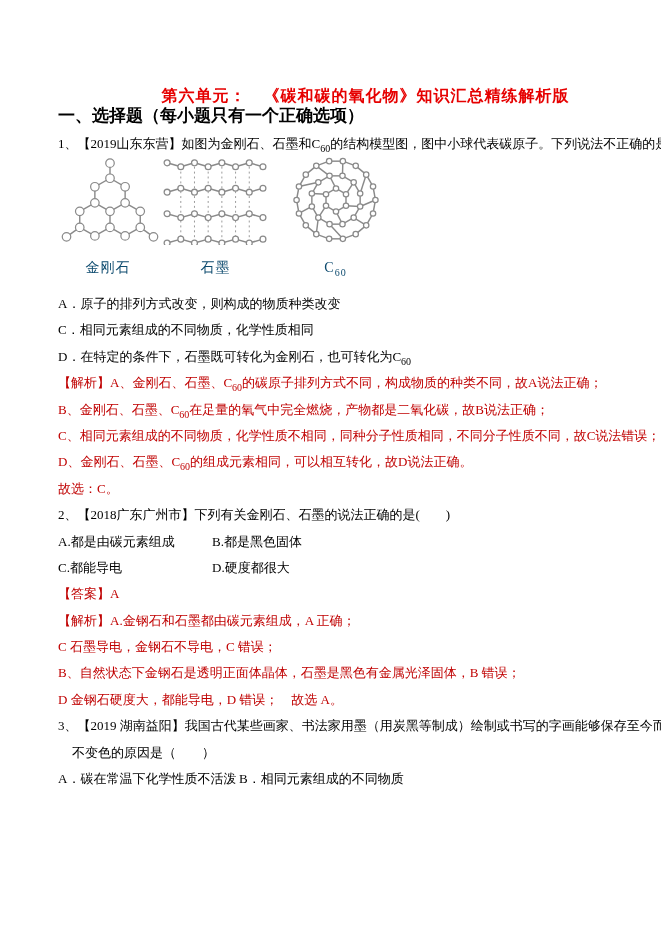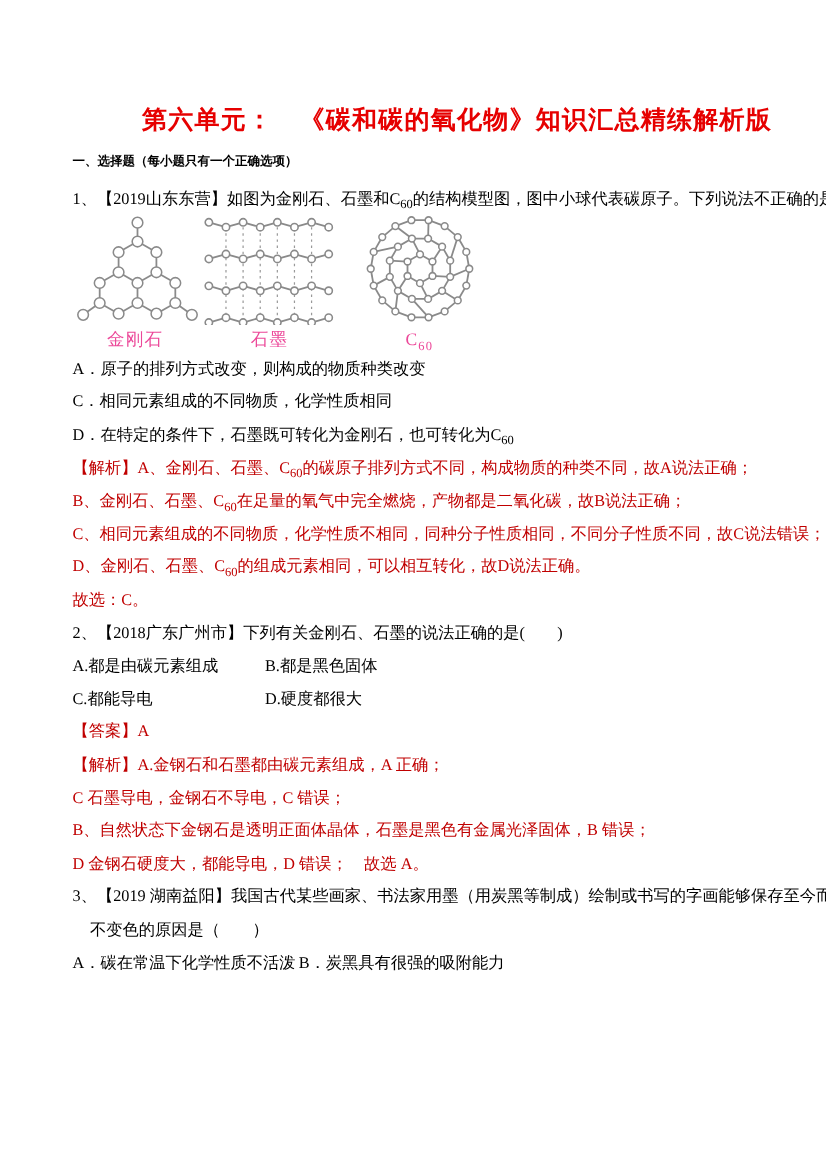--- a/index.html
+++ b/index.html
@@ -3,37 +3,37 @@
 <meta charset="utf-8">
 <style>
   html,body{margin:0;padding:0;}
   body{
     width:661px;height:935px;background:#ffffff;overflow:hidden;
     font-family:"Liberation Serif","DejaVu Serif",serif;
     color:#000;
   }
   .page{box-sizing:border-box;width:661px;height:935px;padding:84px 20px 0 58px;}
   .title{
-    text-align:center;padding-left:32px;font-size:20px;font-weight:bold;
+    text-align:center;padding-left:32px;font-size:16px;font-weight:bold;
     color:#e60000;line-height:24px;letter-spacing:1px;
     font-family:"Liberation Sans","DejaVu Sans",sans-serif;
   }
   .section{
-    margin-top:15px;font-size:10px;font-weight:bold;line-height:15px;
-    font-family:Liberation Mono, monospace;
+    font-size:17px;font-weight:bold;line-height:15px;
+    font-family:Liberation Sans, sans-serif;
   }
   .stem{margin-top:13px;font-size:13px;line-height:16px;white-space:pre;}
   .figures{margin-top:3px;display:flex;}
   .figure{text-align:center;}
   .figure.f1{width:100px;}
   .figure.f2{width:115px;}
   .figure.f3{width:125px;}
   .figure svg{display:block;margin:0 auto;}
-  .figlabel{margin-top:4px;height:18px;font-size:14px;line-height:18px;color:#ec4899;letter-spacing:1px;}
-  .lines{}
+  .figlabel{margin-top:14px;height:18px;font-size:14px;line-height:18px;color:#0c4a6e;letter-spacing:1px;}
+  .lines{margin-top:14px;}
   .ln{font-size:13px;height:26.4px;line-height:26.4px;white-space:pre;}
   .red{color:#c00000;}
   sub{font-size:10px;line-height:0;}
   .col-q2{display:inline-block;width:154px;}
   .col-q3{display:inline-block;width:181px;}
   .indent2{padding-left:14px;}
 </style>
 </head>
 <body>
 
@@ -268,16 +268,16 @@
 
     <div class="ln red">【答案】A</div>
 
     <div class="ln red">【解析】A.金钢石和石墨都由碳元素组成，A 正确；</div>
     <div class="ln red">C 石墨导电，金钢石不导电，C 错误；</div>
     <div class="ln red">B、自然状态下金钢石是透明正面体晶体，石墨是黑色有金属光泽固体，B 错误；</div>
     <div class="ln red">D 金钢石硬度大，都能导电，D 错误；　故选 A。</div>
 
     <div class="ln">3、【2019 湖南益阳】我国古代某些画家、书法家用墨（用炭黑等制成）绘制或书写的字画能够保存至今而</div>
     <div class="ln indent2">不变色的原因是（　　）</div>
-    <div class="ln"><span class="col-q3">A．碳在常温下化学性质不活泼</span><span>B．炭黑具有很强的吸附能力</span></div>
+    <div class="ln"><span class="col-q3">A．碳在常温下化学性质不活泼</span><span>B．相同元素组成的不同物质</span></div>
   </div>
 
 </div>
 
 </body></html>

